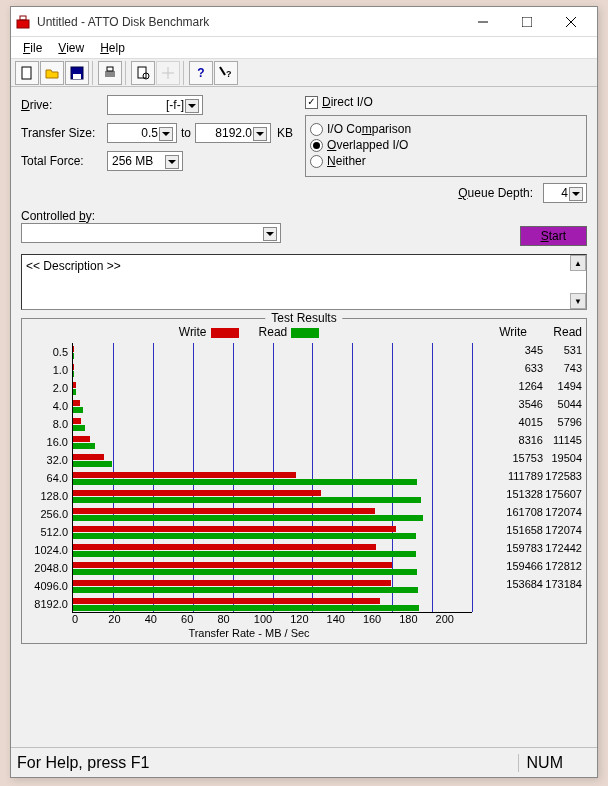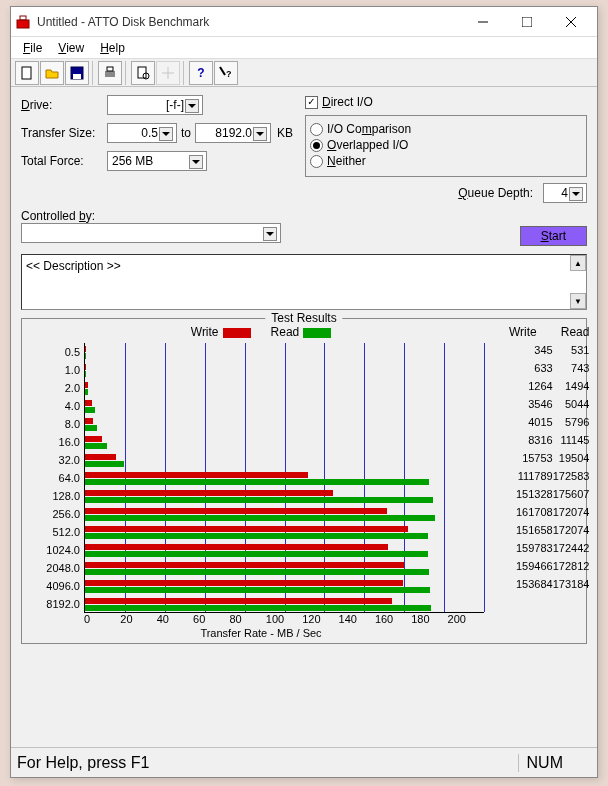--- a/index.html
+++ b/index.html
@@ -30,27 +30,27 @@
 .combo::before { content: ""; position: absolute; right: 6px; top: 8px; border: 4px solid transparent; border-top-color: #000; z-index: 1; }
 
 .cb-wrap { display: flex; align-items: center; font-size: 12px; }
 .cb { width: 13px; height: 13px; border: 1px solid #666; background: #fff; margin-right: 4px; display: inline-flex; align-items: center; justify-content: center; font-size: 10px; line-height: 1; }
 .rb { width: 13px; height: 13px; border: 1px solid #666; border-radius: 50%; background: #fff; margin-right: 4px; display: inline-flex; align-items: center; justify-content: center; }
 .rb.on::after { content: ""; width: 7px; height: 7px; background: #000; border-radius: 50%; }
 
 .io-box { border: 1px solid #888; padding: 6px 4px; font-size: 12px; }
 .io-box .cb-wrap { margin-bottom: 2px; }
 
-.start-btn { border: 1px solid #666; background: #8b5cf6; padding: 2px 20px; font-size: 12px; }
+.start-btn { border: 1px solid #666; background: #a21caf; padding: 2px 20px; font-size: 12px; }
 .start-btn u { text-decoration: underline; }
 
 .desc-box { border: 1px inset #888; background: #fff; height: 56px; padding: 4px; font-size: 12px; position: relative; }
 .scroll-arrow { position: absolute; right: 0; width: 16px; height: 16px; background: #e8e8e8; border: 1px solid #aaa; display: flex; align-items: center; justify-content: center; font-size: 8px; }
 
-.results-frame { border: 1px solid #888; margin-top: 8px; padding: 6px 4px 4px 16px; position: relative; }
+.results-frame { border: 1px solid #888; margin-top: 8px; padding: 6px 4px 4px 4px; position: relative; }
 .results-frame .legend-title { position: absolute; top: -8px; left: 50%; transform: translateX(-50%); background: #f0f0f0; padding: 0 6px; font-size: 12px; }
 
 .chart-legend { display: flex; justify-content: center; gap: 20px; font-size: 12px; margin-bottom: 4px; }
 .swatch { display: inline-block; width: 28px; height: 10px; vertical-align: middle; margin-left: 4px; }
 
 .chart-area { display: flex; }
 .chart-labels { width: 46px; text-align: right; font-size: 11px; padding-right: 4px; }
 .chart-labels div { height: 18px; line-height: 18px; }
 .chart-plot { flex: 1; border-left: 1px solid #000; border-bottom: 1px solid #000; position: relative; height: 288px; }
 .grid-v { position: absolute; top: 0; bottom: 0; border-left: 1px solid #3030c0; }
@@ -164,21 +164,21 @@
         </div>
         <div class="row">
           <span class="lbl">Transfer Size:</span>
           <span class="combo" style="width:70px">0.5</span>
           <span style="margin:0 4px">to</span>
           <span class="combo" style="width:76px">8192.0</span>
           <span style="margin-left:6px">KB</span>
         </div>
         <div class="row">
           <span class="lbl">Total Force:</span>
-          <span class="combo" style="width:100px;justify-content:flex-start">256 MB</span>
+          <span class="combo" style="width:76px;justify-content:flex-start">256 MB</span>
         </div>
       </div>
 
 
       <div style="flex:1;">
         <div class="cb-wrap">
           <span class="cb">✓</span>
           <span><u>D</u>irect I/O</span>
         </div>
         <div class="io-box" style="margin-top:6px;">

